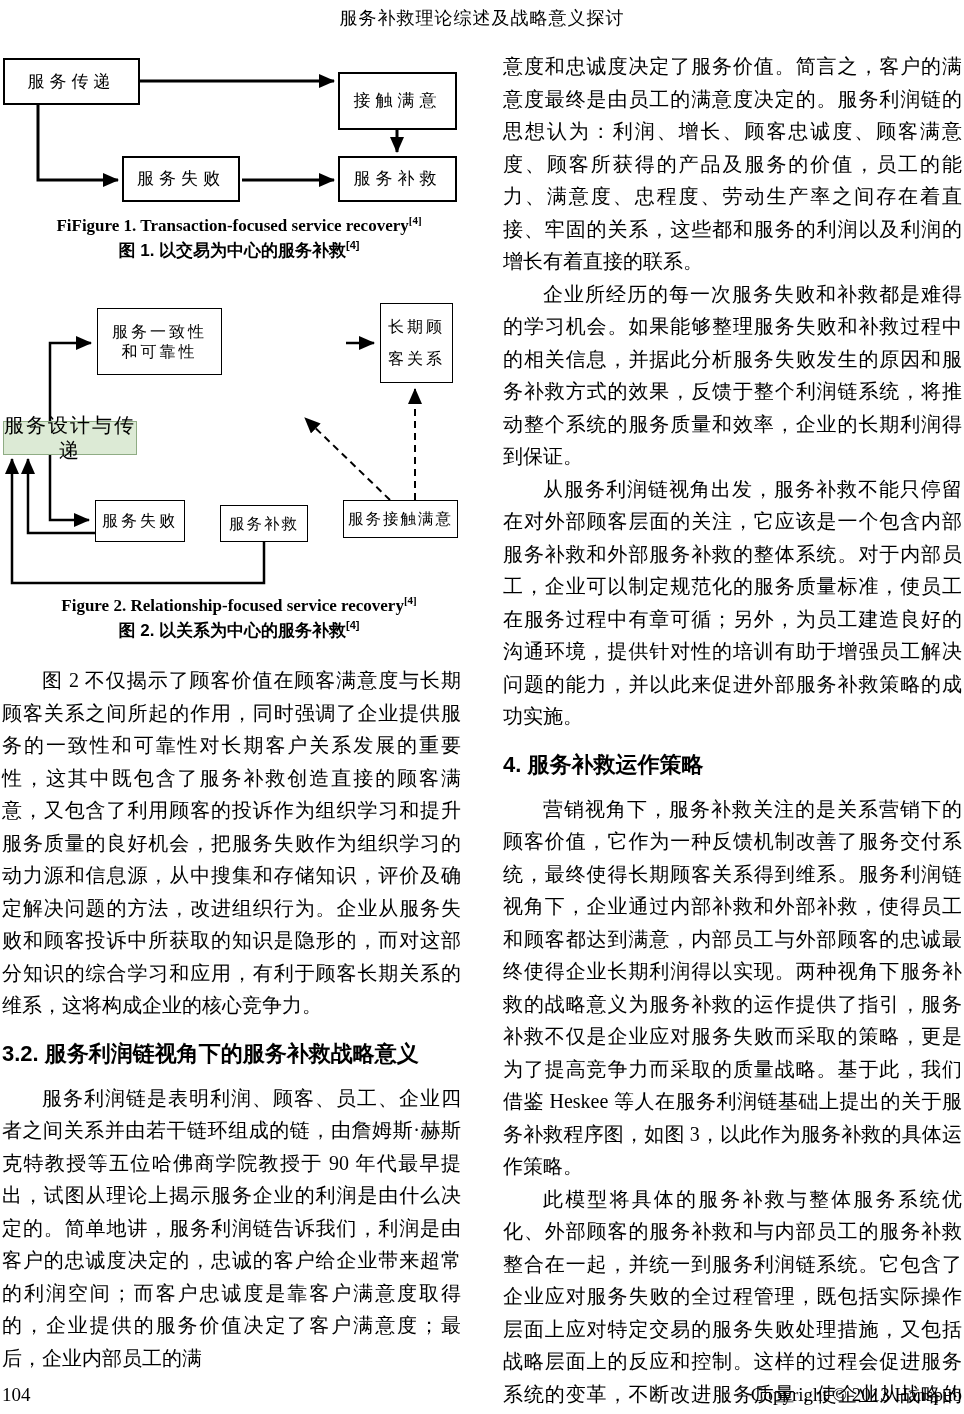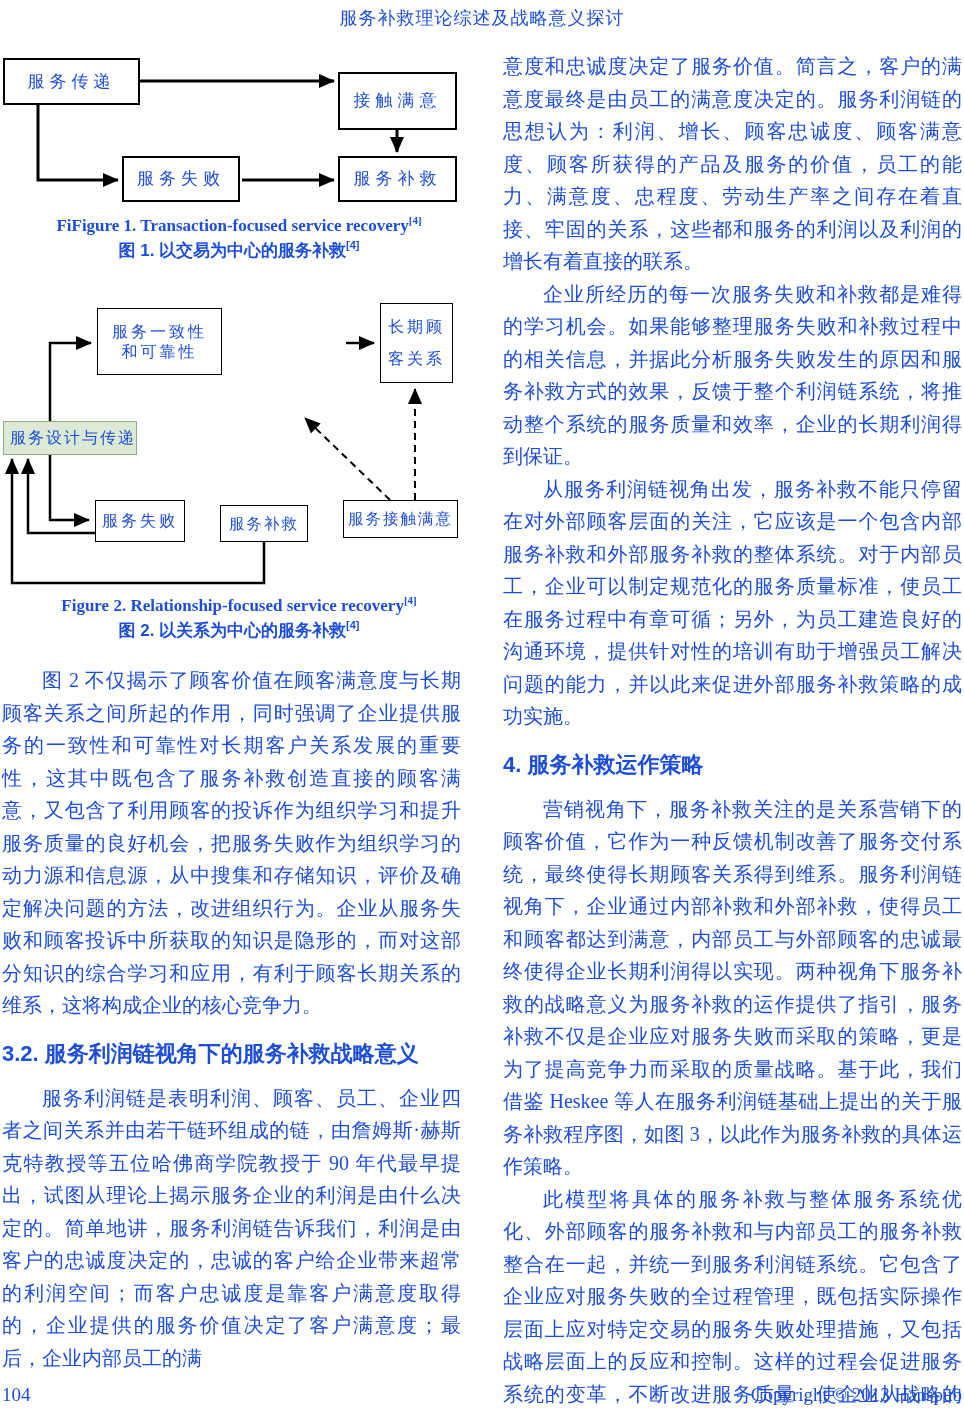--- a/index.html
+++ b/index.html
@@ -1,35 +1,35 @@
 <!DOCTYPE html>
 <html><head>
 <meta charset="utf-8">
 <style>
   html,body { margin:0; padding:0; background:#ffffff; }
   .page {
     position:relative; width:964px; height:1414px; background:#fff;
-    font-family:"Liberation Serif", serif; color:#1d4ed8; overflow:hidden;
+    font-family:"Liberation Serif", serif; color:#000000; overflow:hidden;
   }
   .header-title {
     position:absolute; top:6px; left:0; width:964px; text-align:center;
     font-size:18px; letter-spacing:1px;
   }
   
   .fig { position:absolute; }
   .fig svg { position:absolute; left:0; top:0; }
   .fbox {
     position:absolute; border:2px solid #000; background:#fff;
     display:flex; flex-direction:column; align-items:center; justify-content:center;
     text-align:center; font-size:17px; letter-spacing:5px; line-height:1.25;
     box-sizing:border-box;
   }
   .fbox.thin { border-width:1.5px; font-size:16px; letter-spacing:3px; }
   .fbox.multiline { letter-spacing:1px; font-size:15px; line-height:29px; }
-  .fbox.green { background:#dcead5; border:1px solid #8fac84; letter-spacing:2px; font-size:16px;align-items:flex-end; }
+  .fbox.green { background:#dcead5; border:1px solid #8fac84; letter-spacing:2px; font-size:20px; }
   .caption { position:absolute; width:478px; text-align:center; font-weight:bold; }
   .caption .en { font-size:17px; font-family:"Liberation Serif", serif; }
   .caption .zh { font-size:17px; font-family:"Liberation Sans", sans-serif; margin-top:3px; }
   .caption sup { font-size:11px; }
   
   .col {
     position:absolute; width:459px; font-size:20px; line-height:32.5px;
     text-align:justify; text-justify:inter-ideograph;
   }
   .col p { margin:0; }

